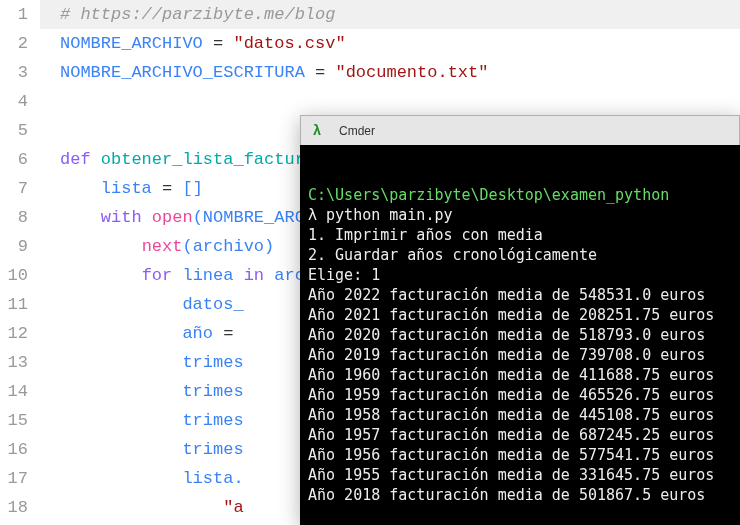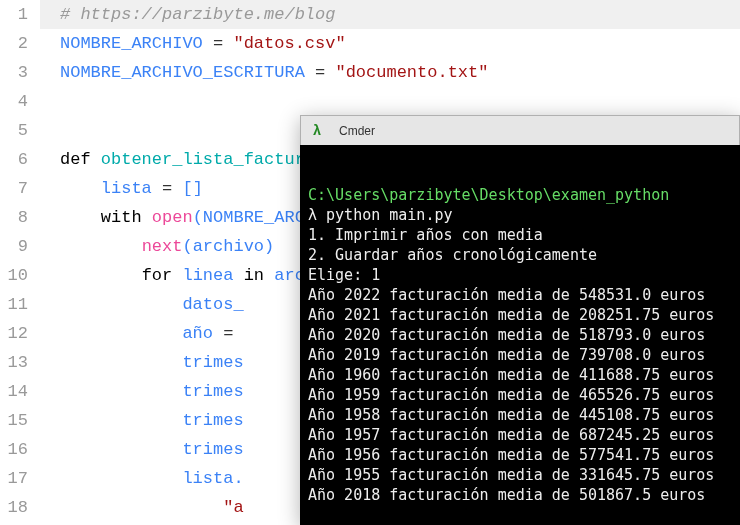--- a/index.html
+++ b/index.html
@@ -35,21 +35,21 @@
     .code-line {
       height: 29px;
       line-height: 29px;
       padding-left: 20px;
     }
     .code-line.hl {
       background: #f0f0f0;
     }
     .c-comment { color: #999; font-style: italic; }
     .c-string { color: #a31515; }
-    .c-keyword { color: #000000; }
+    .c-keyword { color: #8b5cf6; }
     .c-func { color: #0aa; }
     .c-builtin { color: #ec4899; }
     .c-assign { color: #333; }
     .c-plain { color: #3b82f6; }
 
     .terminal-window {
       position: absolute;
       left: 300px;
       top: 115px;
       width: 440px;

